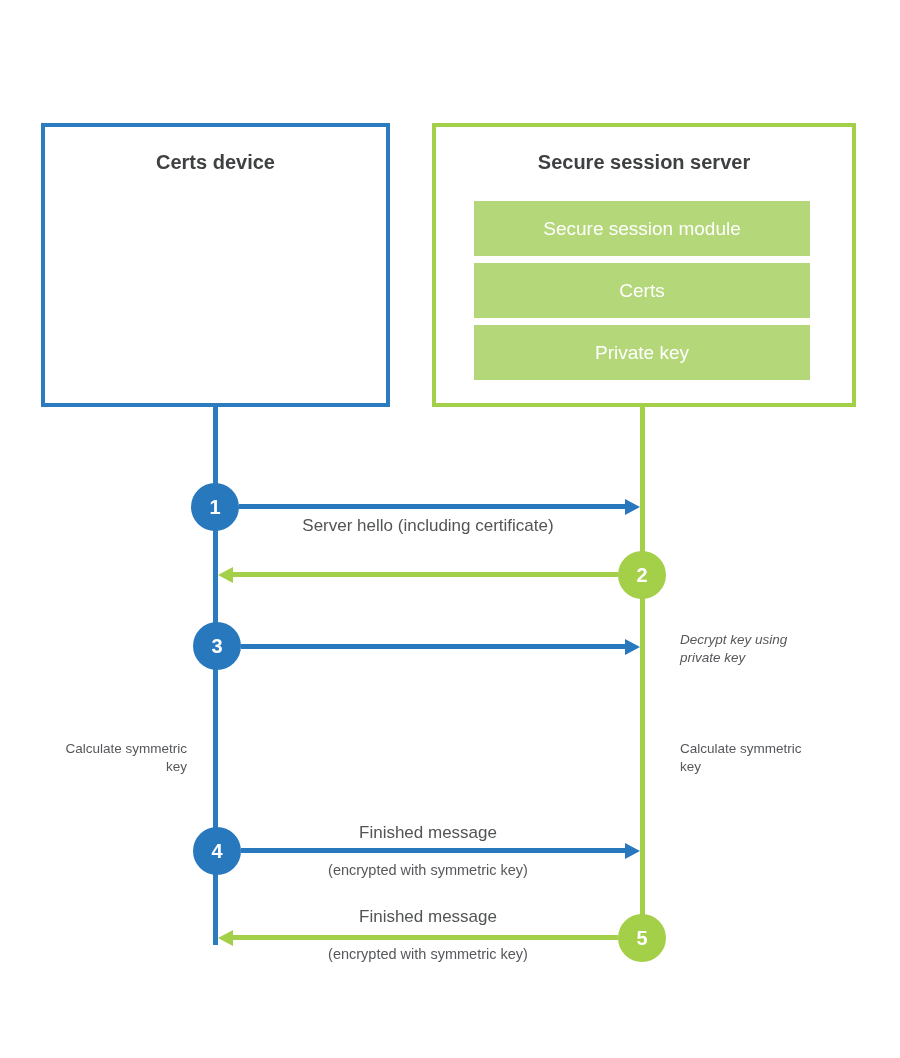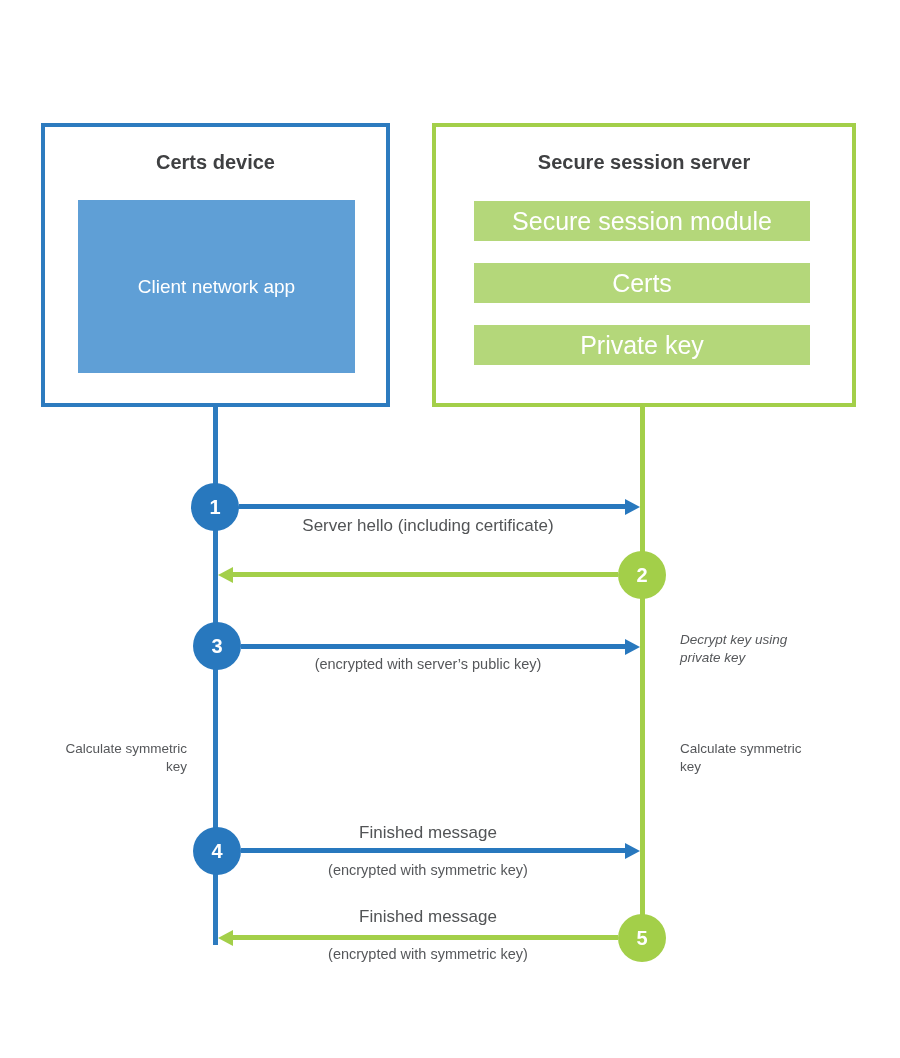--- a/index.html
+++ b/index.html
@@ -58,24 +58,24 @@
     align-items: center;
     justify-content: center;
     text-align: center;
   }
   .client-app span { display: inline-block; max-width: 180px; }
 
   .server-bar {
     position: absolute;
     left: 474px;
     width: 336px;
-    height: 40px;
+    height: 55px;
     background: #b4d77a;
     color: #ffffff;
-    font-size: 25px;
+    font-size: 19px;
     display: flex;
     align-items: center;
     justify-content: center;
   }
   .bar-0 { top: 201px; }
   .bar-1 { top: 263px; }
   .bar-2 { top: 325px; }
 
   
   .lifeline { position: absolute; width: 5px; }
@@ -167,23 +167,20 @@
 </style>
 </head>
 <body>
 
 <div class="canvas">
 
 
   <div class="actor-box client-box">
     <div class="actor-title">Certs device</div>
   </div>
-  <div class="client-app">
-    <span>Client network app</span>
-  </div>
 
   <div class="actor-box server-box">
     <div class="actor-title">Secure session server</div>
   </div>
   <div class="server-bar bar-0">Secure session module</div>
   <div class="server-bar bar-2">Private key</div>
   <div class="server-bar bar-1">Certs</div>
 
   <div class="lifeline lifeline-client"></div>
   <div class="lifeline lifeline-server"></div>
@@ -192,21 +189,20 @@
   <div class="arrow-head to-right blue a1-head"></div>
   <div class="step-circle blue-circle c1">1</div>
 
   <div class="arrow-line green a2-line"></div>
   <div class="arrow-head to-left green a2-head"></div>
   <div class="msg m2">Server hello (including certificate)</div>
   <div class="step-circle green-circle c2">2</div>
 
   <div class="arrow-line blue a3-line"></div>
   <div class="arrow-head to-right blue a3-head"></div>
-  <div class="sub s3">(encrypted with server’s public key)</div>
   <div class="step-circle blue-circle c3">3</div>
   <div class="note note-decrypt">Decrypt key using private key</div>
 
   <div class="note note-calc-left">Calculate symmetric key</div>
   <div class="note note-calc-right">Calculate symmetric key</div>
 
   <div class="arrow-line blue a4-line"></div>
   <div class="arrow-head to-right blue a4-head"></div>
   <div class="msg m4">Finished message</div>
   <div class="sub s4">(encrypted with symmetric key)</div>

